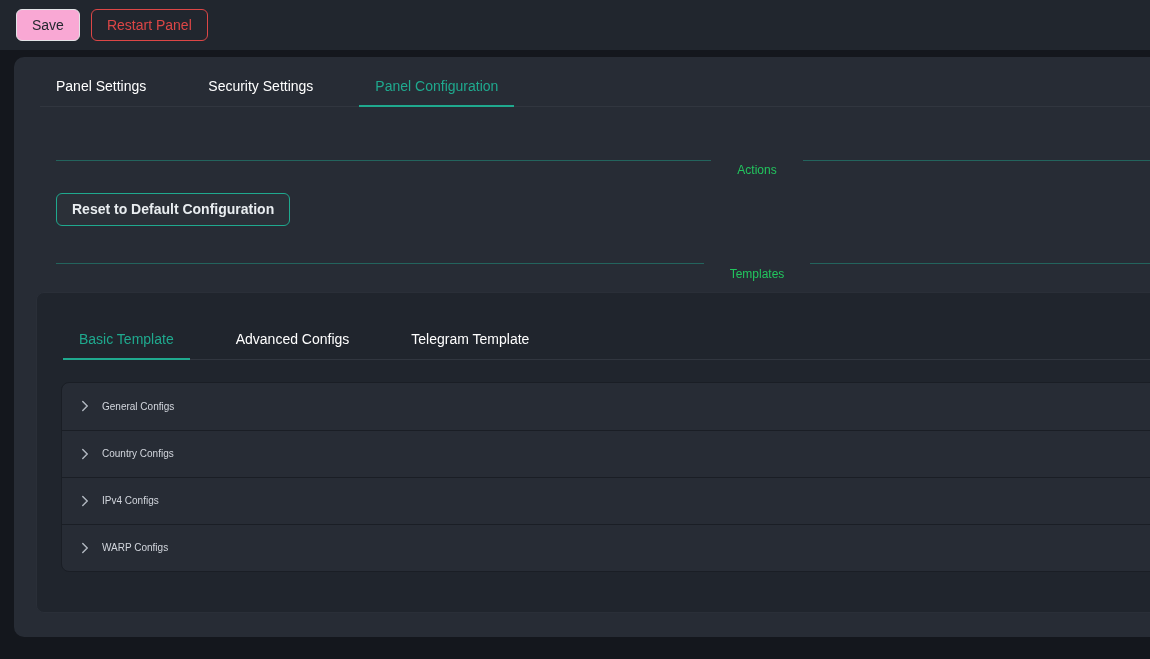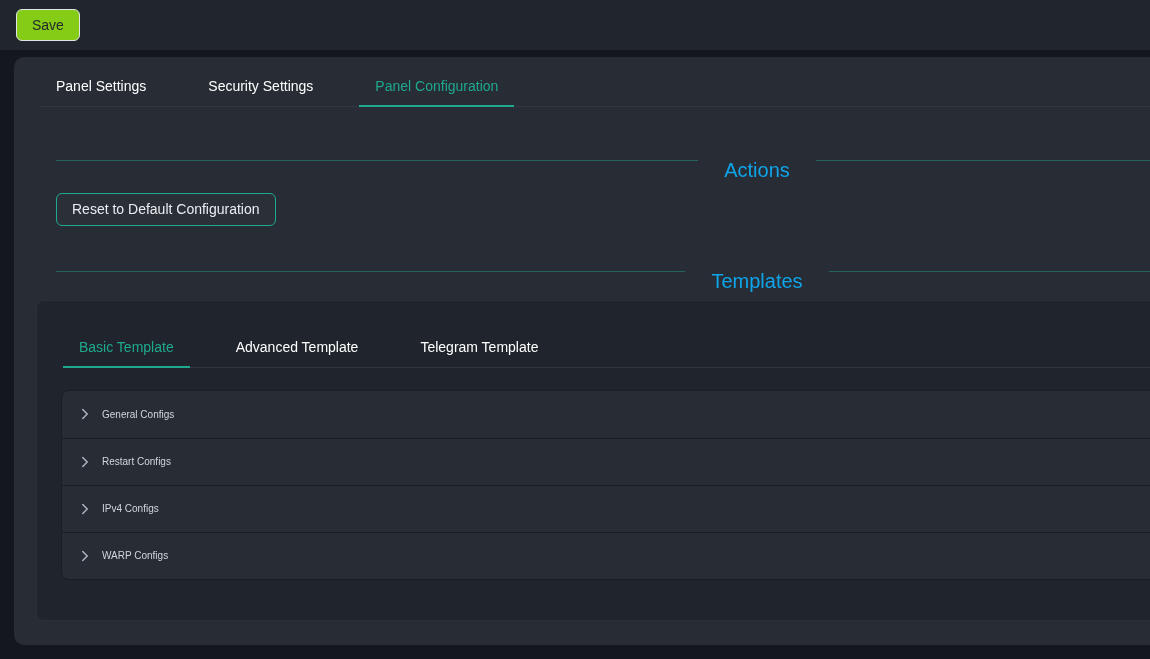--- a/index.html
+++ b/index.html
@@ -28,21 +28,21 @@
   }
   .btn{
     font-family:inherit;
     font-size:14px;
     line-height:1.2;
     border-radius:6px;
     padding:7px 15px;
     cursor:pointer;
   }
   .btn-save{
-    background:#84cc16;
+    background:#f9a8d4;
     color:#24282f;
     border:1px solid #e2e3e6;
   }
   .btn-restart{
     background:transparent;
     color:var(--danger);
     border:1px solid var(--danger);
   }
   
   .card{
@@ -83,30 +83,31 @@
     margin:40px 42px 0;
   }
   .divider.second{ margin-top:17px; }
   .divider .line{
     flex:1;
     height:1px;
     background:rgba(31,169,142,0.45);
   }
   .divider-title{
     padding:0 26px;
-    font-size:20px;
-    color:#0ea5e9;
+    font-size:12px;
+    color:#22c55e;
     margin-top:20px;
   }
   
   .btn-reset{
-    margin:20px 0 16px 42px;
+    margin:20px 0 8px 42px;
     background:rgba(255,255,255,0.02);
     color:#e9edf0;
     border:1px solid var(--accent);
+    font-weight:bold;
   }
   
   .inner-card{
     margin:15px 22px 0;
     width:1442px;
     min-height:321px;
     background:#20252d;
     border:1px solid #2a2f38;
     border-radius:8px;
     padding:26px 24px 18px;
@@ -134,20 +135,21 @@
     display:inline-flex;
     color:#aeb4bd;
   }
   .collapse-label{ font-size:10px; }
 </style>
 </head>
 <body>
 
 <div class="topbar">
   <button class="btn btn-save">Save</button>
+  <button class="btn btn-restart">Restart Panel</button>
 </div>
 
 <div class="card">
 
   <div class="tabs main-tabs">
     <div class="tab">Panel Settings</div>
     <div class="tab">Security Settings</div>
     <div class="tab active">Panel Configuration</div>
   </div>
 
@@ -162,42 +164,42 @@
   <div class="divider second">
     <span class="line"></span>
     <span class="divider-title">Templates</span>
     <span class="line"></span>
   </div>
 
   <div class="inner-card">
 
     <div class="tabs inner-tabs">
       <div class="tab active">Basic Template</div>
-      <div class="tab">Advanced Template</div>
+      <div class="tab">Advanced Configs</div>
       <div class="tab">Telegram Template</div>
     </div>
 
     <div class="collapse">
 
       <div class="collapse-item">
         <span class="chev">
           <svg width="12" height="12" viewBox="0 0 16 16">
               <path d="M5 2 L11 8 L5 14" fill="none" stroke="currentColor" stroke-width="2" stroke-linecap="round" stroke-linejoin="round"></path>
             </svg>
         </span>
         <span class="collapse-label">General Configs</span>
       </div>
 
       <div class="collapse-item">
         <span class="chev">
           <svg width="12" height="12" viewBox="0 0 16 16">
               <path d="M5 2 L11 8 L5 14" fill="none" stroke="currentColor" stroke-width="2" stroke-linecap="round" stroke-linejoin="round"></path>
             </svg>
         </span>
-        <span class="collapse-label">Restart Configs</span>
+        <span class="collapse-label">Country Configs</span>
       </div>
 
       <div class="collapse-item">
         <span class="chev">
           <svg width="12" height="12" viewBox="0 0 16 16">
               <path d="M5 2 L11 8 L5 14" fill="none" stroke="currentColor" stroke-width="2" stroke-linecap="round" stroke-linejoin="round"></path>
             </svg>
         </span>
         <span class="collapse-label">IPv4 Configs</span>
       </div>

